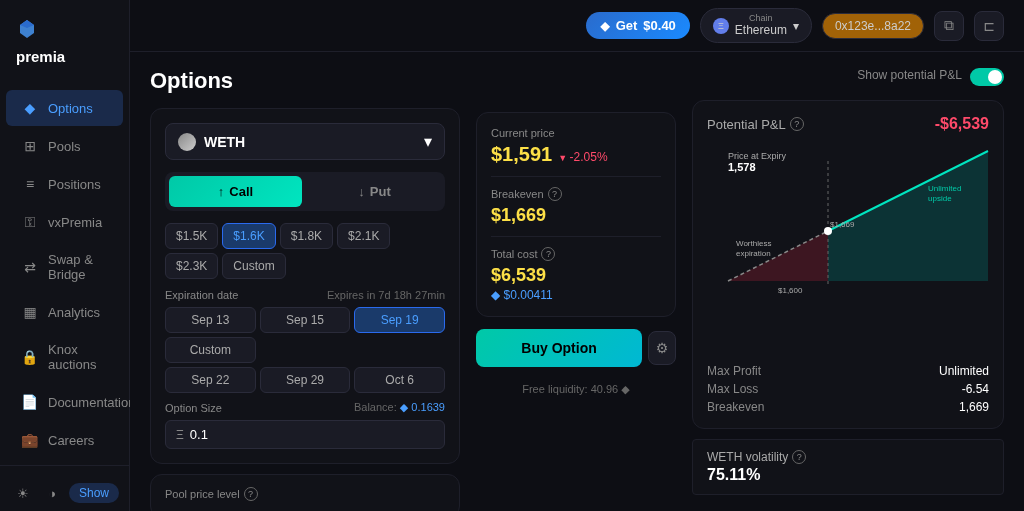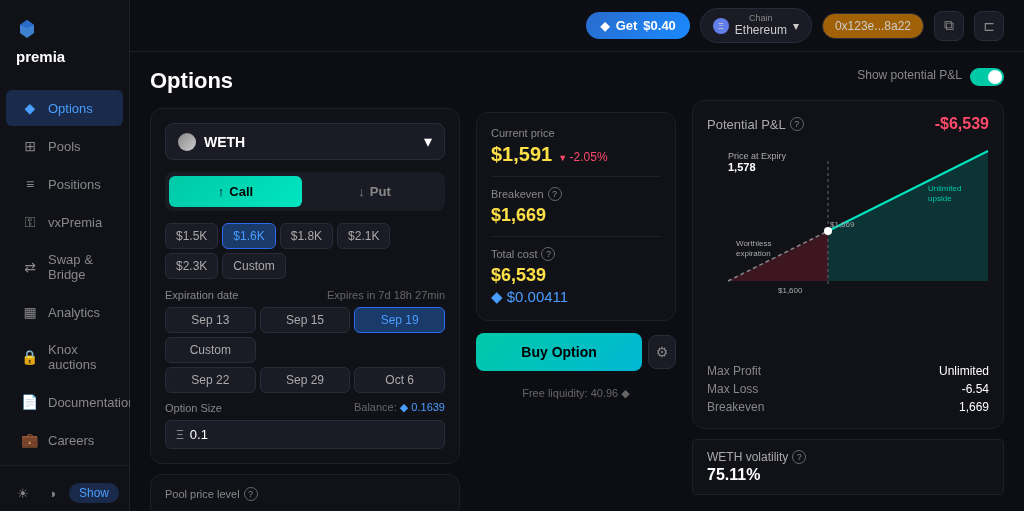--- a/index.html
+++ b/index.html
@@ -415,21 +415,21 @@
       justify-content: center;
       width: 14px;
       height: 14px;
       border-radius: 50%;
       border: 1px solid #666;
       font-size: 9px;
       color: #888;
       cursor: pointer;
     }
     .cost-sub {
-      font-size: 15px;
+      font-size: 12px;
       color: #888;
       margin-top: 2px;
     }
     .cost-eth {
       color: #4a9eff;
     }
 
     .buy-btn {
       background: linear-gradient(135deg, #00c9a7, #00b8d4);
       border: none;

